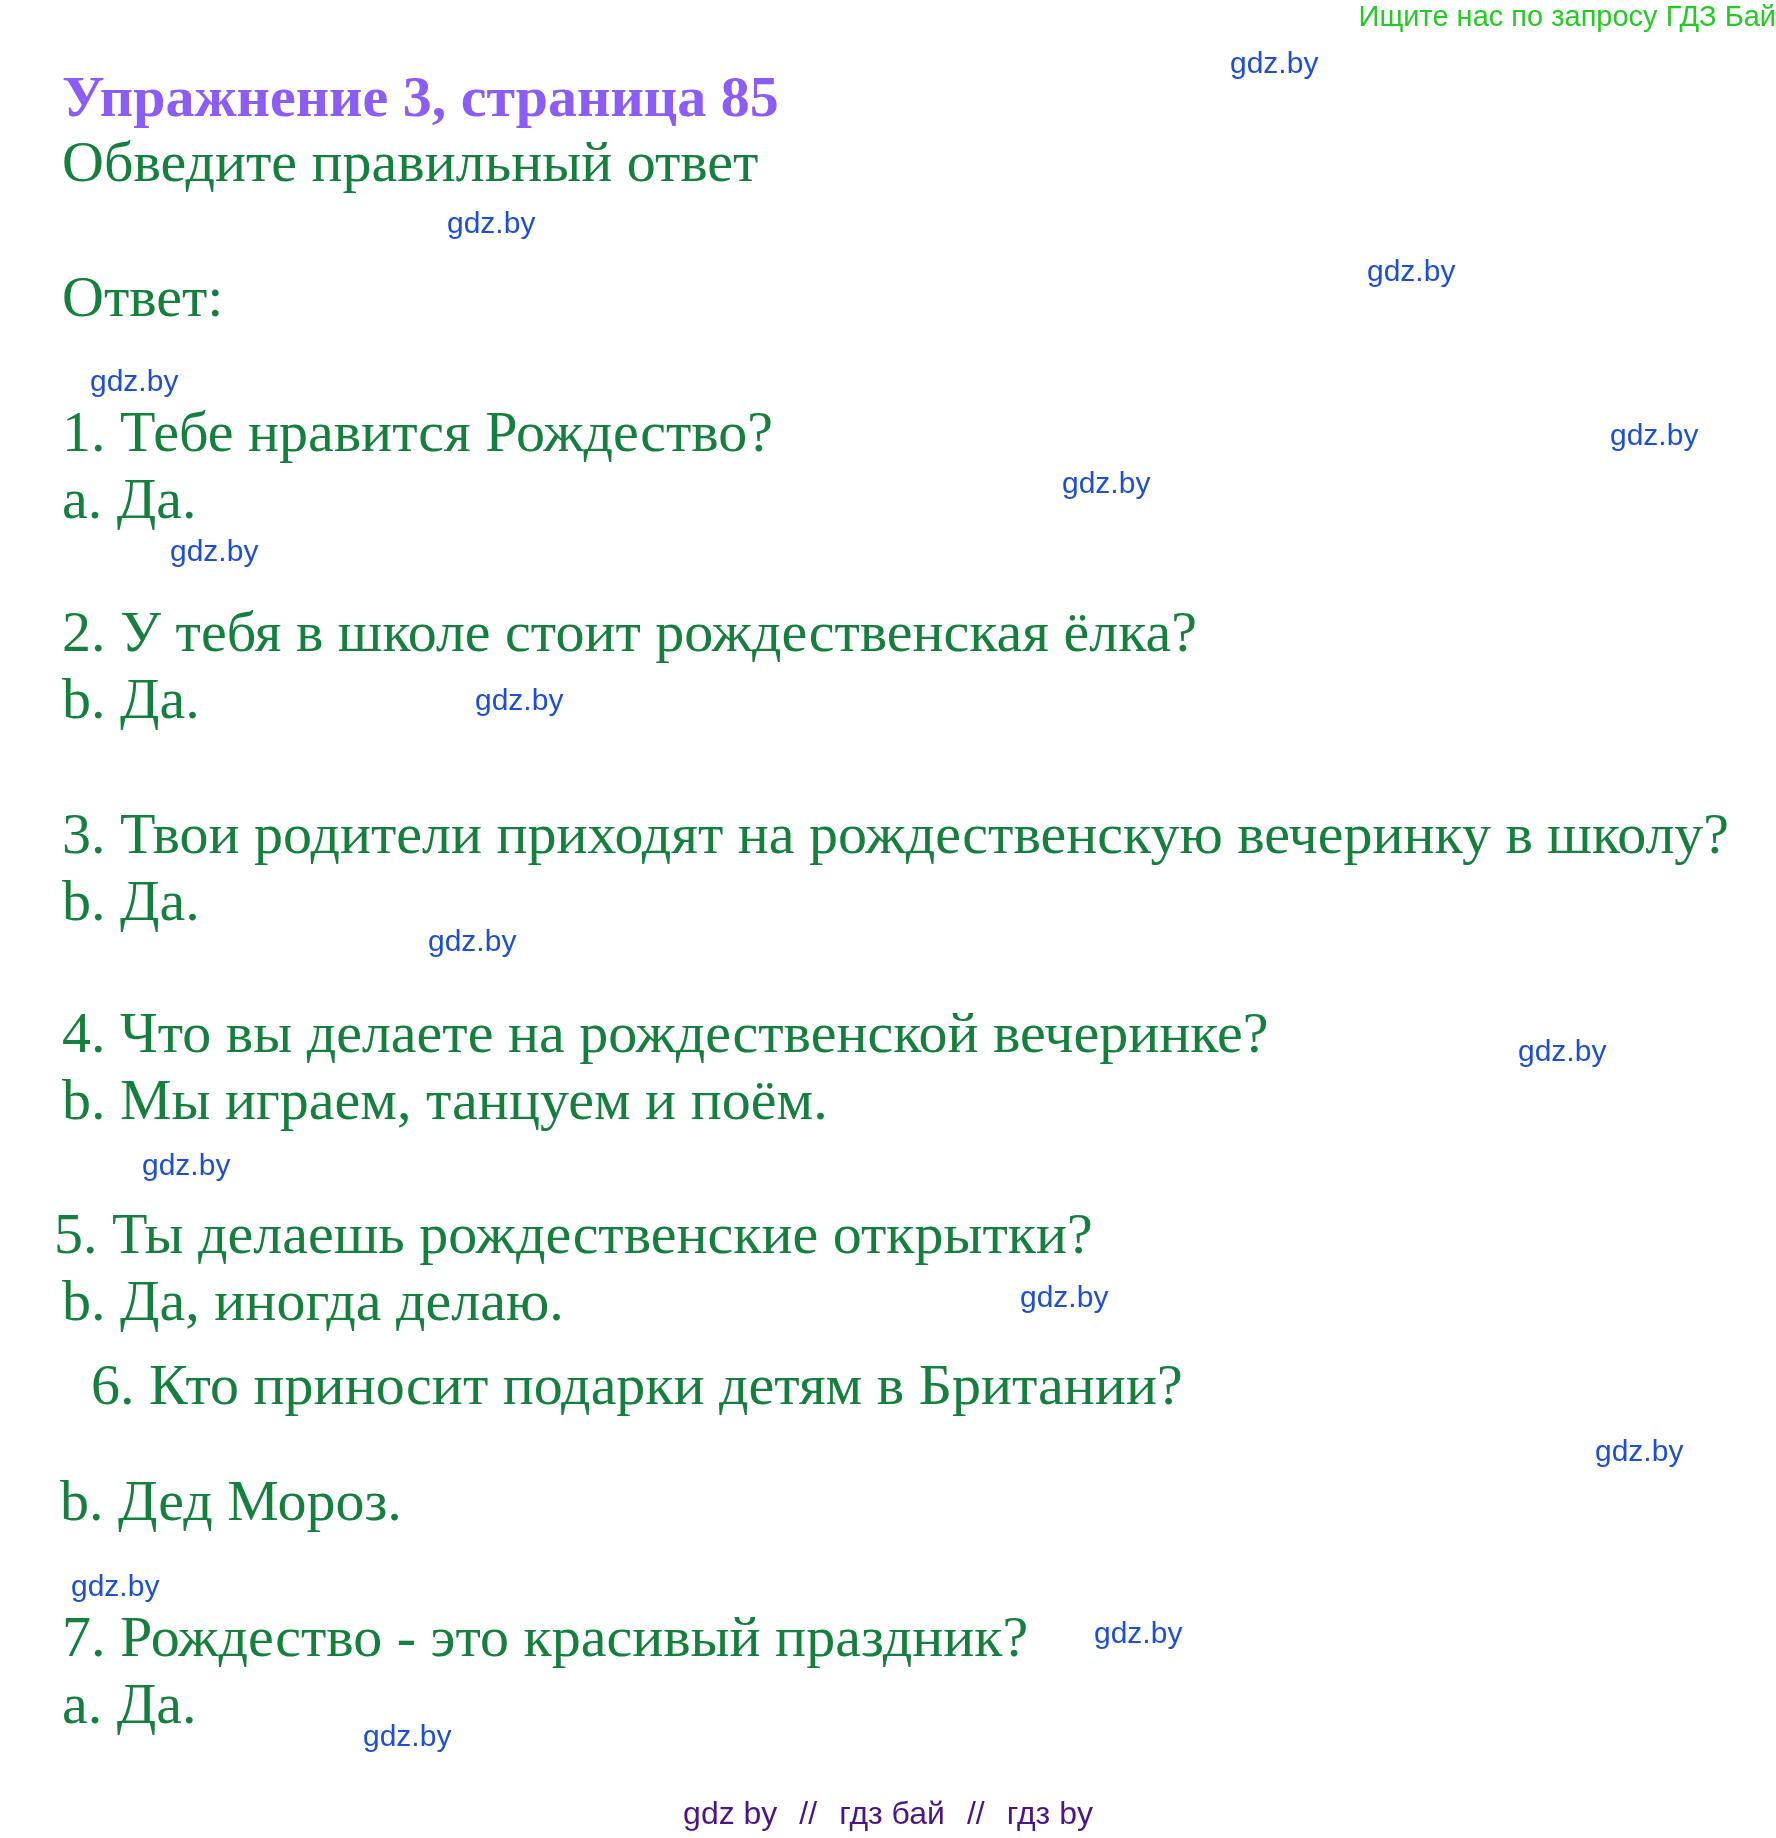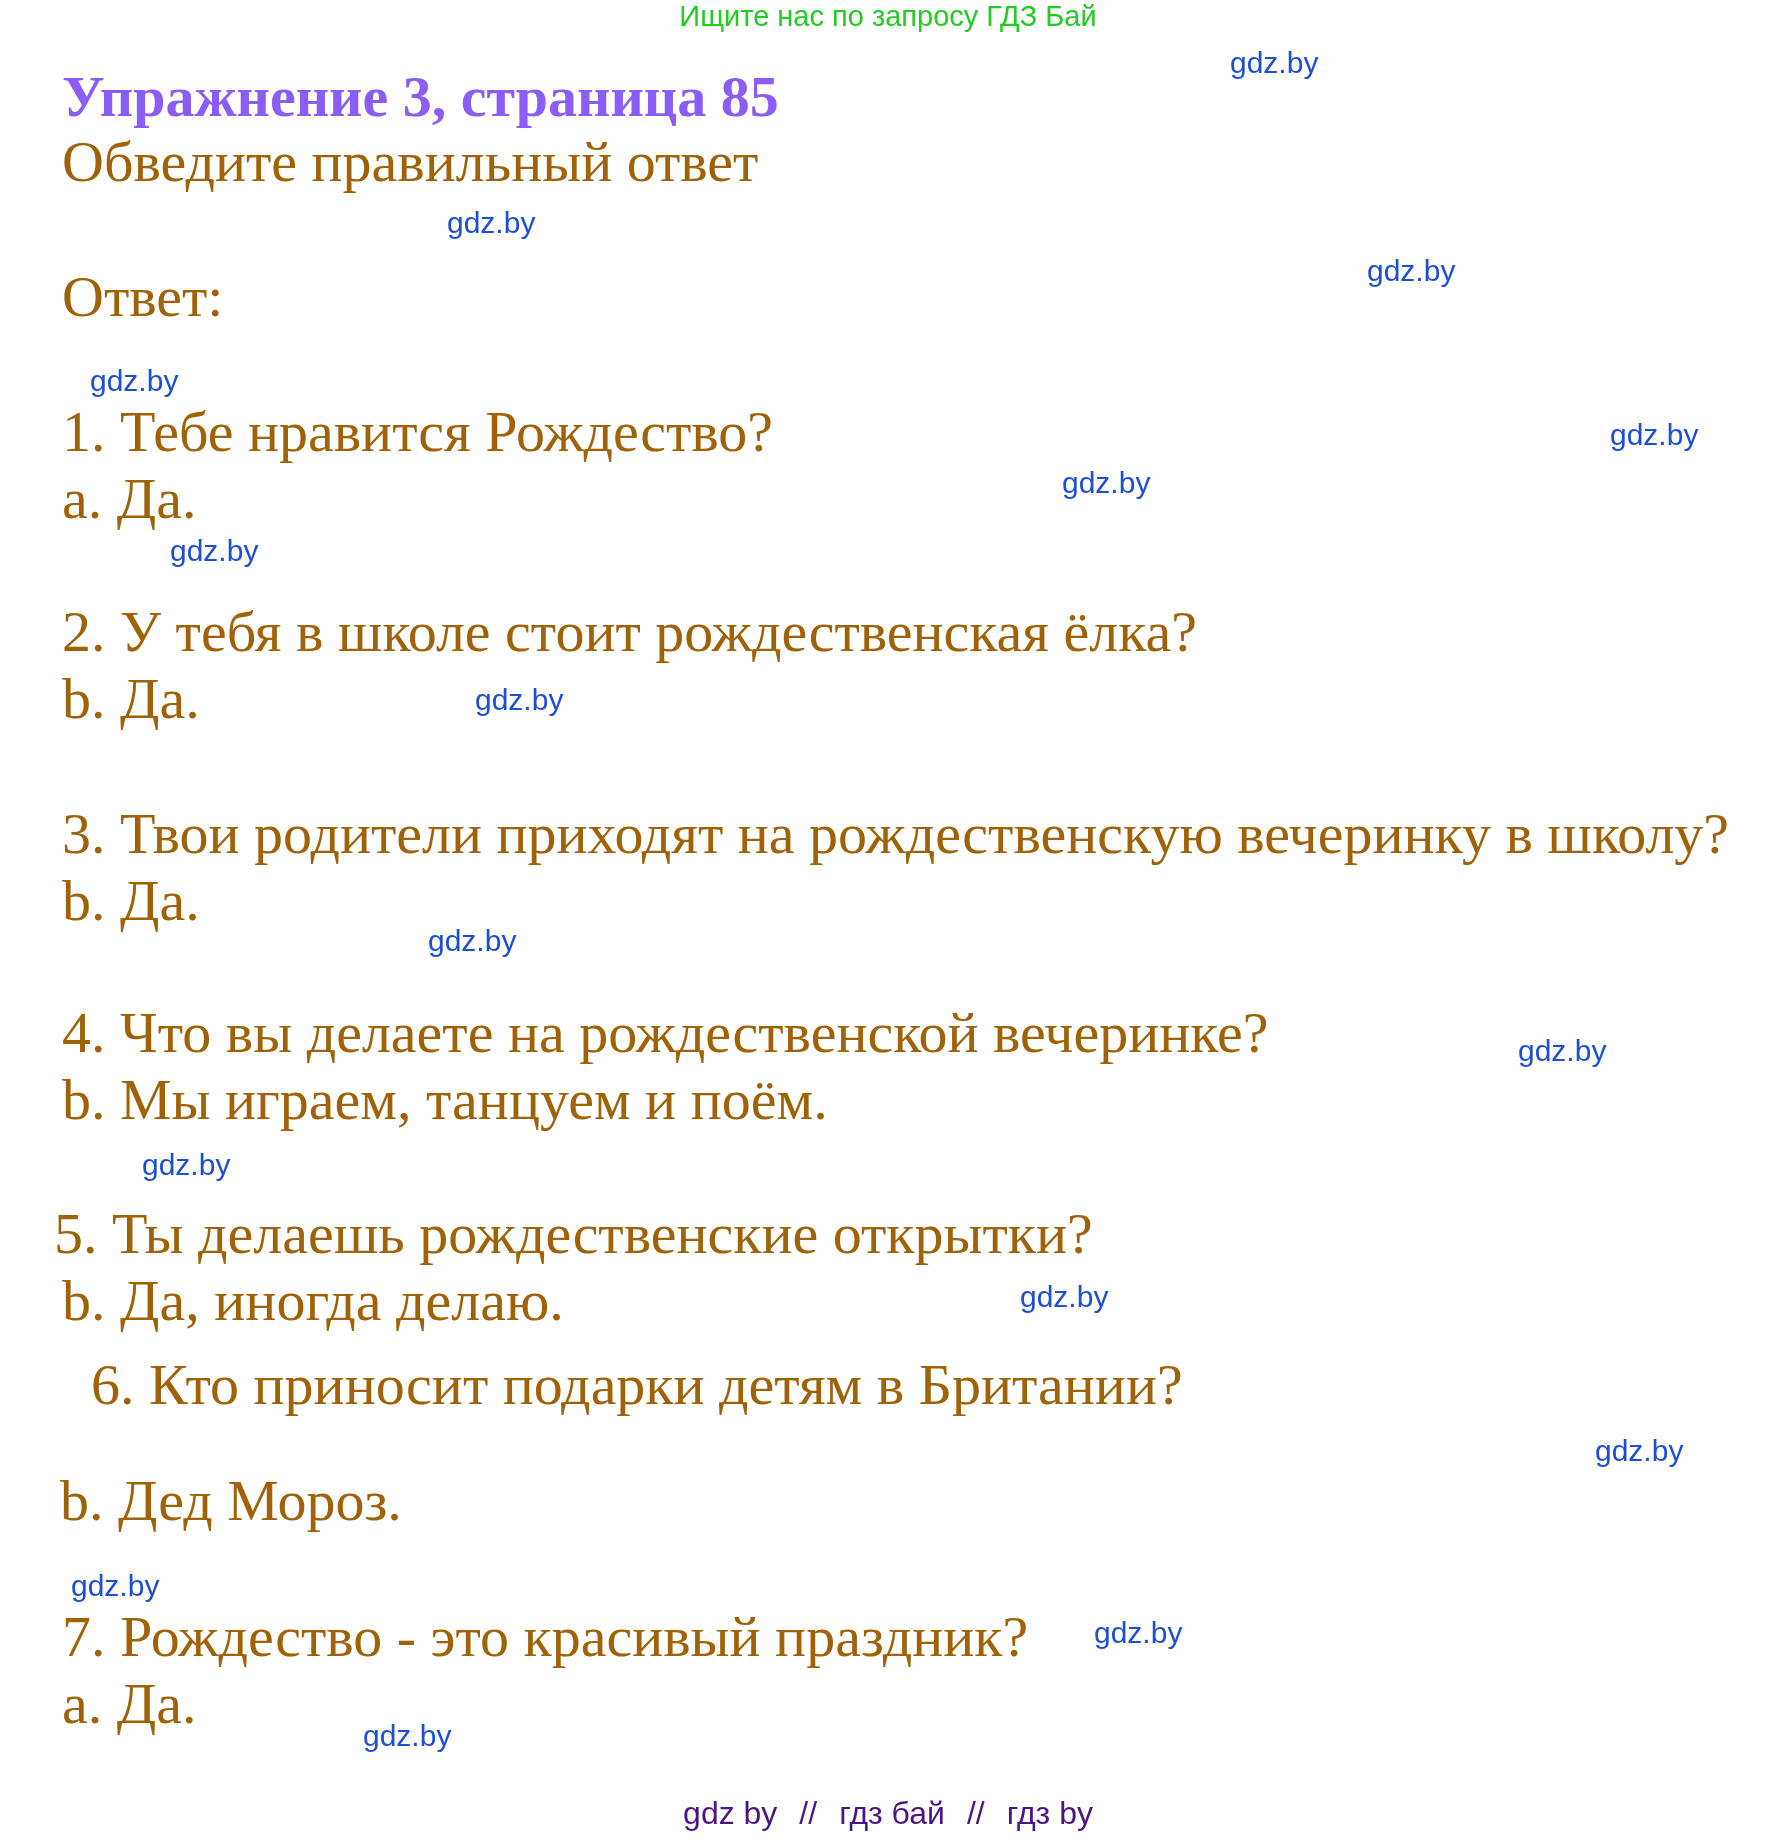--- a/index.html
+++ b/index.html
@@ -15,37 +15,37 @@
     }
     .abs {
       position: absolute;
       white-space: nowrap;
       margin: 0;
     }
     .banner {
       left: 0;
       width: 1776px;
       top: 2px;
-      text-align: center;
+      text-align: right;
       font-family: "Liberation Sans", sans-serif;
       font-size: 29px;
       line-height: 29px;
     }
     .title {
       font-family: "Liberation Serif", serif;
       font-weight: bold;
       font-size: 58px;
       line-height: 58px;
       color: #8b5cf6;
     }
     .serif {
       font-family: "Liberation Serif", serif;
       font-size: 58px;
       line-height: 58px;
-      color: #a16207;
+      color: #15803d;
     }
     .wm {
       font-family: "Liberation Sans", sans-serif;
       font-size: 30px;
       line-height: 30px;
       color: #1d4ed8;
     }
     .footer {
       left: 0;
       width: 1776px;

